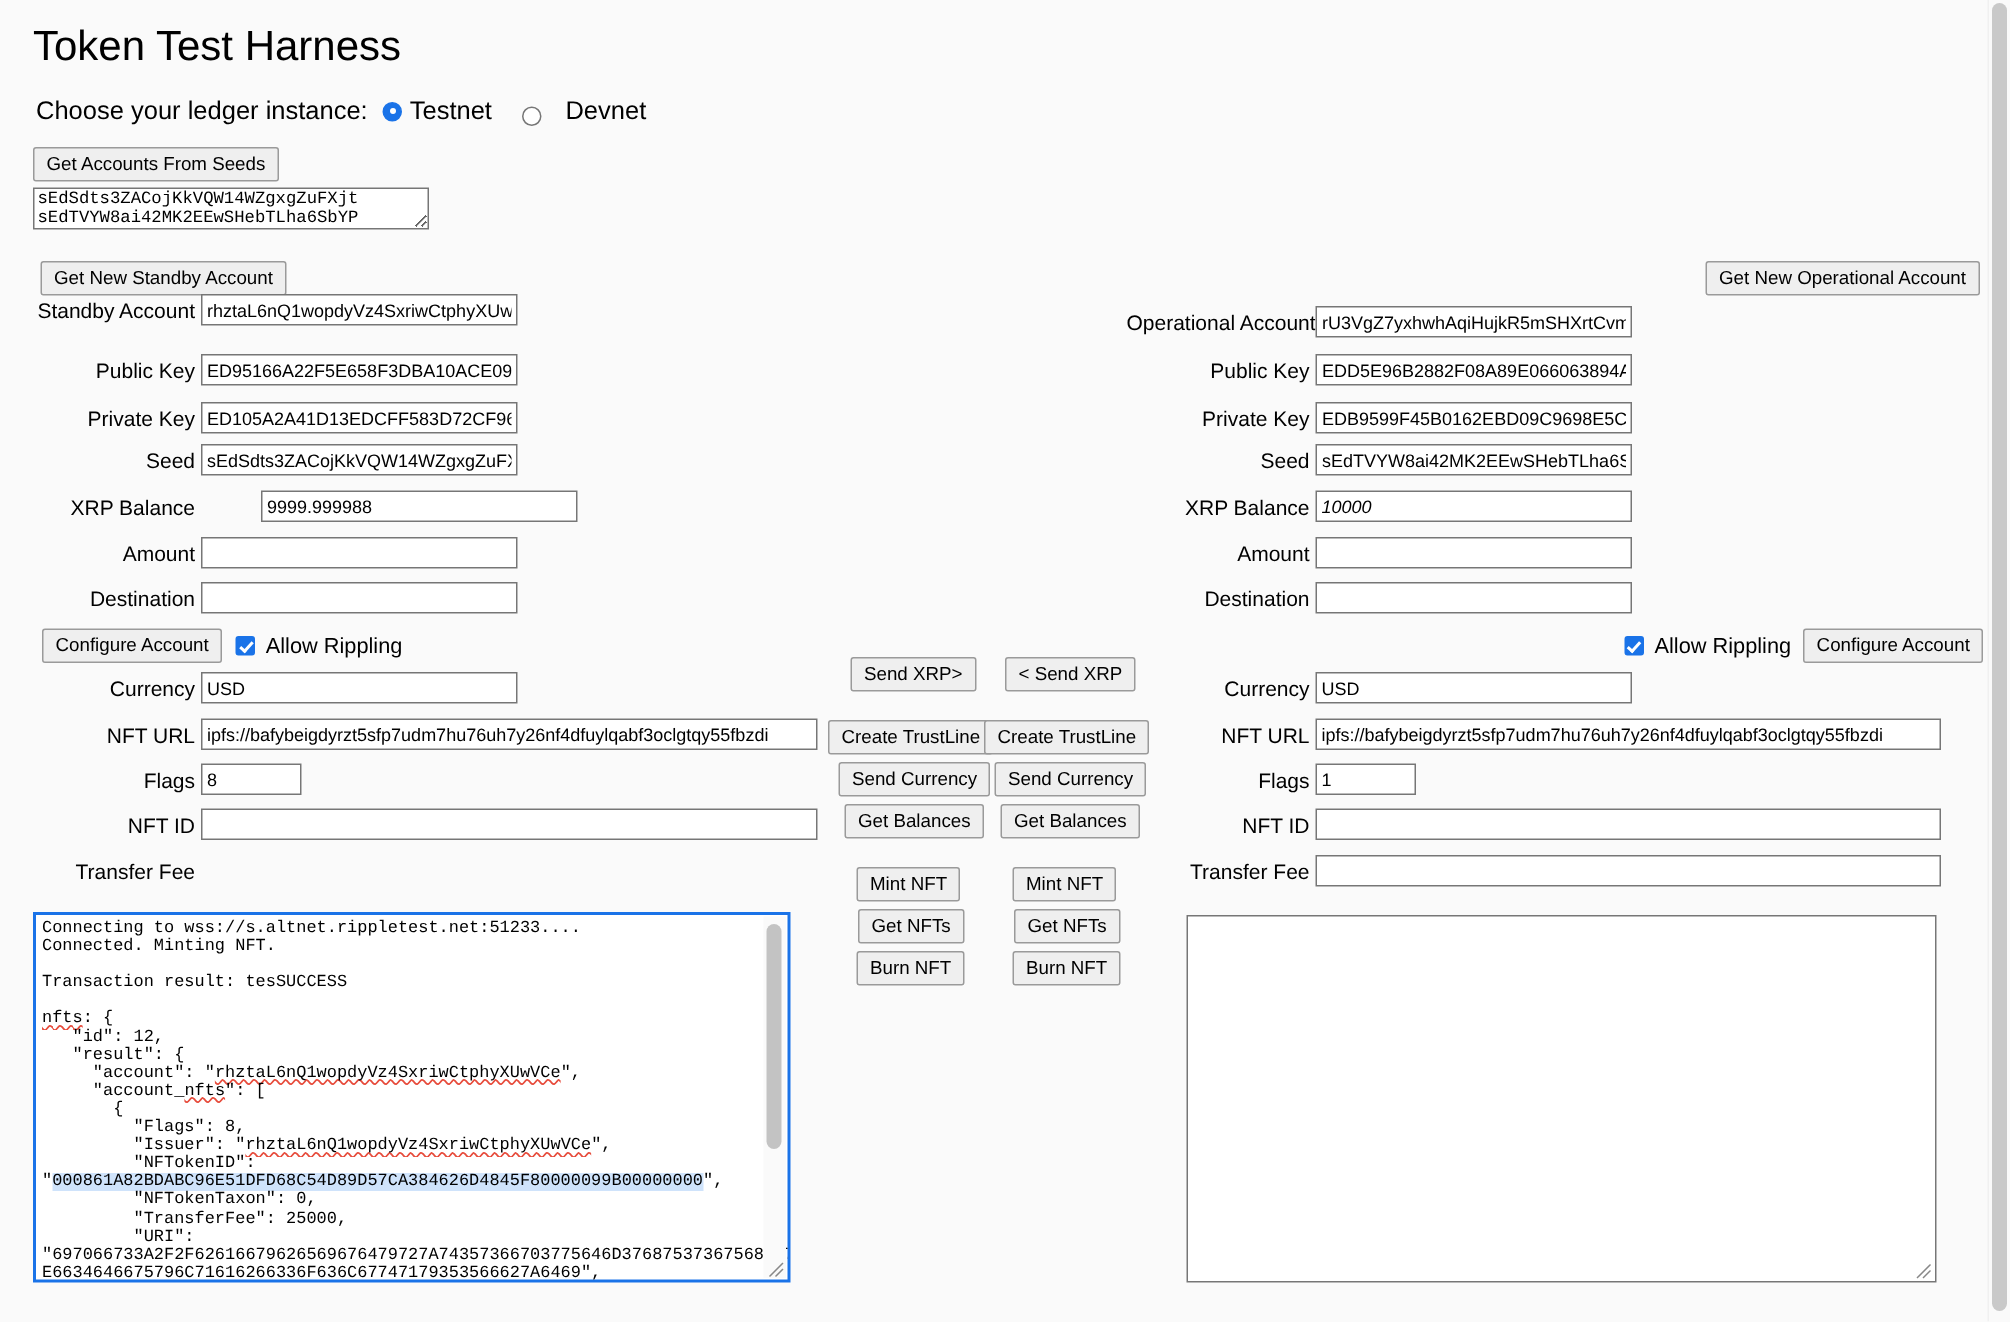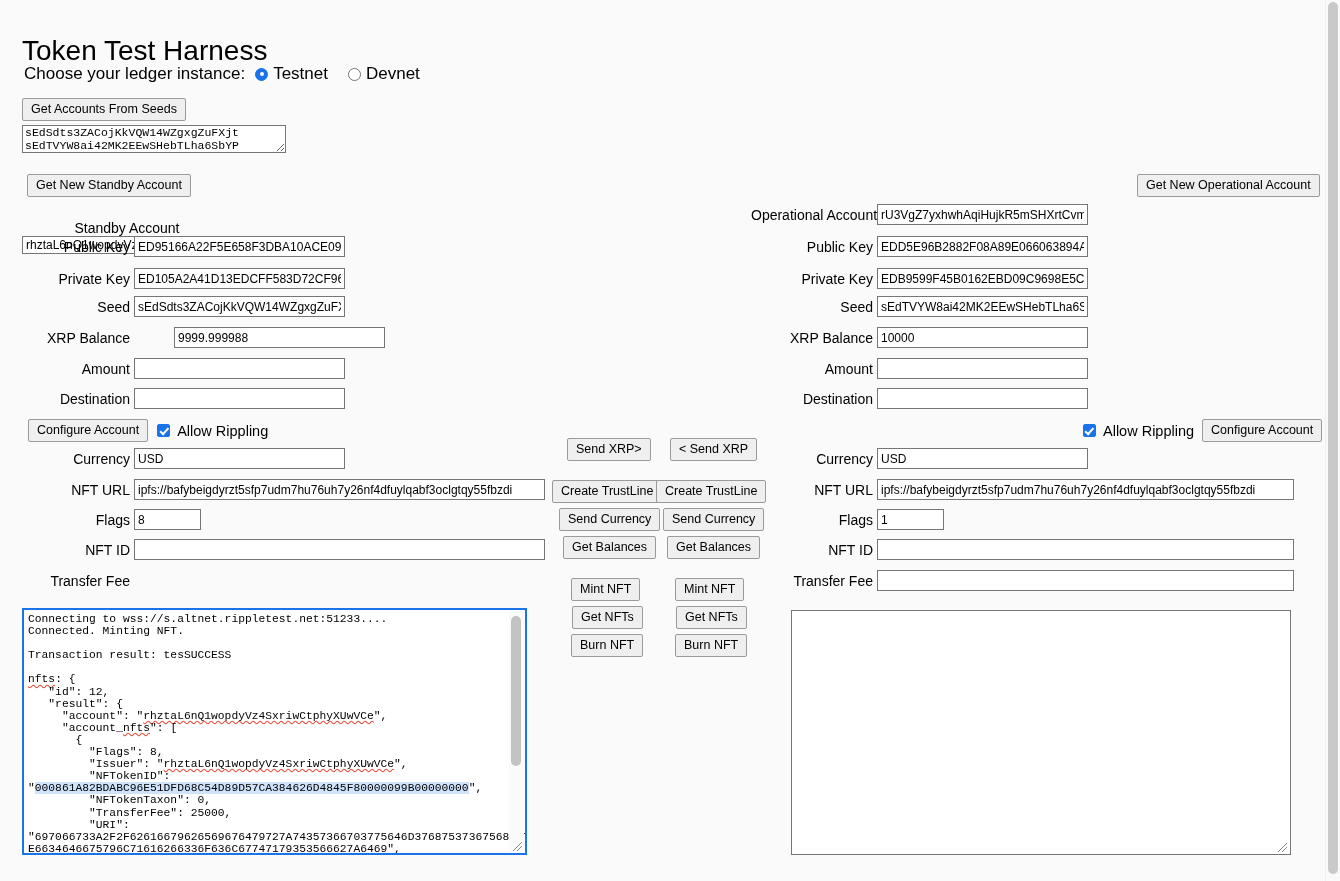--- a/index.html
+++ b/index.html
@@ -41,21 +41,21 @@
     border-radius: 5px;
   }
 
   h1.title {
     font-size: 28px;
     font-weight: 400;
     margin: 0;
     padding: 0;
     position: absolute;
     left: 22px;
-    top: 35px;
+    top: 15px;
     color: #000;
     letter-spacing: 0px;
   }
 
   .ledger-row {
     position: absolute;
     left: 24px;
     top: 64px;
     font-size: 17px;
     color: #000;
@@ -249,34 +249,34 @@
 <div id="page">
 
   <h1 class="title">Token Test Harness</h1>
 
   <div class="ledger-row">
     <span class="lbl">Choose your ledger instance:</span>
     <label style="display:flex;align-items:center;">
       <span class="radio checked"></span>
       <span class="radio-label">Testnet</span>
     </label>
-    <label style="display:flex;align-items:center;">
+    <label style="display:flex;align-items:flex-end;gap:11px;">
       <span class="radio"></span>
       <span class="radio-label">Devnet</span>
     </label>
   </div>
 
   <button class="btn" style="position:absolute;left:22px;top:98px;">Get Accounts From Seeds</button>
 
   <textarea class="seeds" spellcheck="false" style="">sEdSdts3ZACojKkVQW14WZgxgZuFXjt
 sEdTVYW8ai42MK2EEwSHebTLha6SbYP</textarea>
 
   <button class="btn" style="position:absolute;left:27px;top:174px;">Get New Standby Account</button>
 
-  <div class="form-row left" style="left:22px;top:220px;flex-direction:column;">
+  <div class="form-row left" style="left:22px;top:196px;">
     <span class="flabel">Standby Account</span>
     <input class="fin" style="width: 203px;" value="rhztaL6nQ1wopdyVz4SxriwCtphyXUwVCe">
   </div>
   <div class="form-row left" style="left:22px;top:236px;">
     <span class="flabel">Public Key</span>
     <input class="fin" style="width: 203px;" value="ED95166A22F5E658F3DBA10ACE0924C717">
   </div>
   <div class="form-row left" style="left:22px;top:268px;">
     <span class="flabel">Private Key</span>
     <input class="fin" style="width: 203px;" value="ED105A2A41D13EDCFF583D72CF96BB7D5">
@@ -381,21 +381,21 @@
   <div class="form-row right" style="left:751px;top:268px;">
     <span class="flabel">Private Key</span>
     <input class="fin" style="width: 203px;" value="EDB9599F45B0162EBD09C9698E5CB8C6F4">
   </div>
   <div class="form-row right" style="left:751px;top:296px;">
     <span class="flabel">Seed</span>
     <input class="fin" style="width: 203px;" value="sEdTVYW8ai42MK2EEwSHebTLha6SbYP">
   </div>
   <div class="form-row right" style="left:751px;top:327px;">
     <span class="flabel">XRP Balance</span>
-    <input class="fin" style="width: 203px;" value="10000">
+    <input class="fin" style="width: 203px; font-style: italic;" value="10000">
   </div>
   <div class="form-row right" style="left:751px;top:358px;">
     <span class="flabel">Amount</span>
     <input class="fin" style="width: 203px;" value="">
   </div>
   <div class="form-row right" style="left:751px;top:388px;">
     <span class="flabel">Destination</span>
     <input class="fin" style="width: 203px;" value="">
   </div>
 

